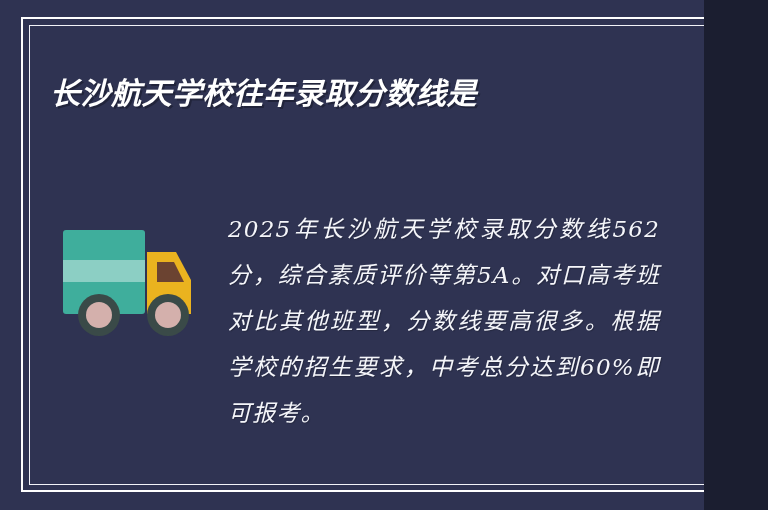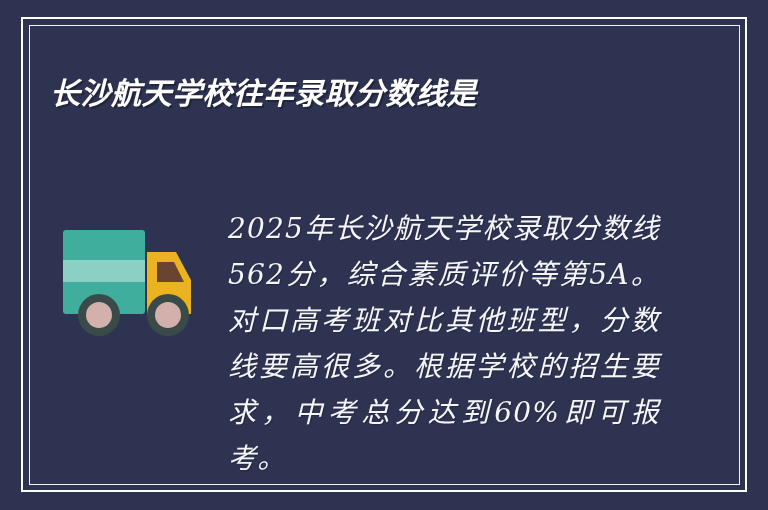--- a/index.html
+++ b/index.html
@@ -8,21 +8,21 @@
     padding: 0;
     background: #1b1e30;
   }
   body {
     font-family: "Liberation Sans", "DejaVu Sans", sans-serif;
   }
 
   
   .card {
     position: relative;
-    width: 768px;
+    width: 704px;
     height: 510px;
     overflow: hidden;
     background: #2f3352;
     box-sizing: border-box;
   }
 
   
   .frame-outer {
     position: absolute;
     left: 21px;
@@ -77,21 +77,21 @@
   
   .body-copy {
     position: absolute;
     left: 228px;
     top: 206px;
     width: 432px;
     color: #f5f6fa;
     font-family: "DejaVu Serif", "Liberation Serif", serif;
     font-style: italic;
     font-weight: 400;
-    font-size: 28px;
+    font-size: 23px;
     line-height: 46px;
     letter-spacing: 1.2px;
     text-align: justify;
     text-justify: inter-character;
     text-shadow: 1px 1px 1px rgba(0, 0, 0, 0.22);
   }
 </style>
 </head>
 <body>
 

